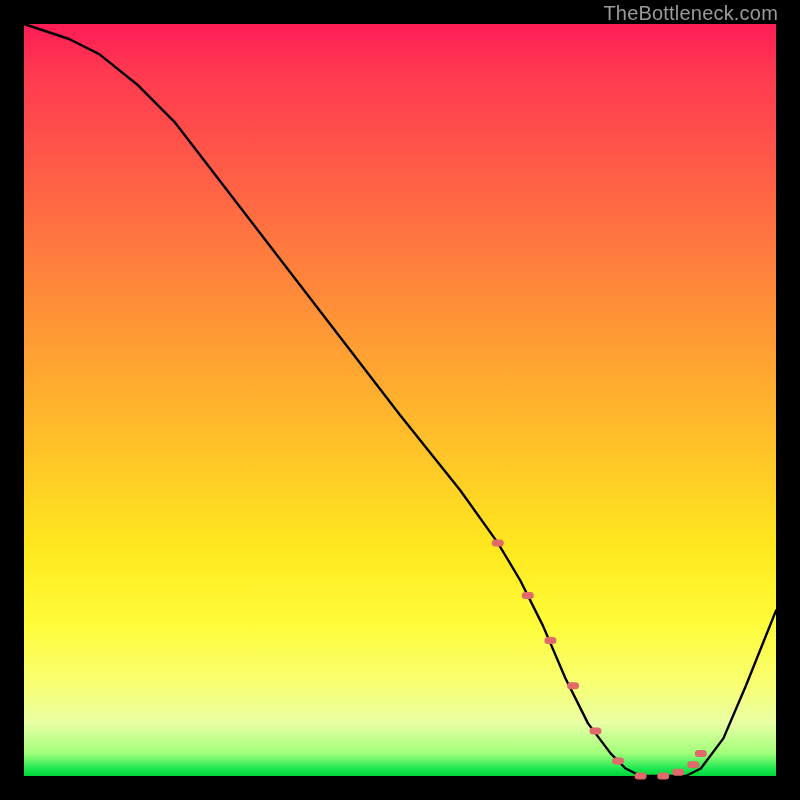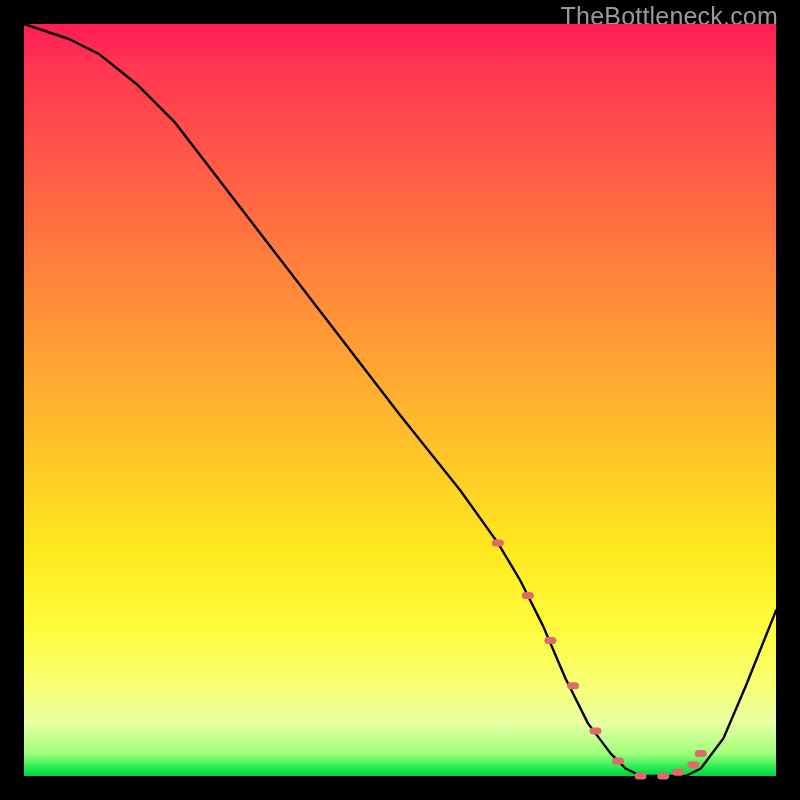--- a/index.html
+++ b/index.html
@@ -39,21 +39,21 @@
       #a0ff7a 97%,
       #20e852 99%,
       #00d43a 100%
     );
   }
   .attribution {
     position: absolute;
     top: 2px;
     right: 22px;
     color: #9a9a9a;
-    font-size: 25px;
+    font-size: 20px;
     letter-spacing: 0.2px;
     user-select: none;
   }
   svg.curve {
     position: absolute;
     left: 0; top: 0;
     width: 752px;
     height: 752px;
     overflow: visible;
   }

